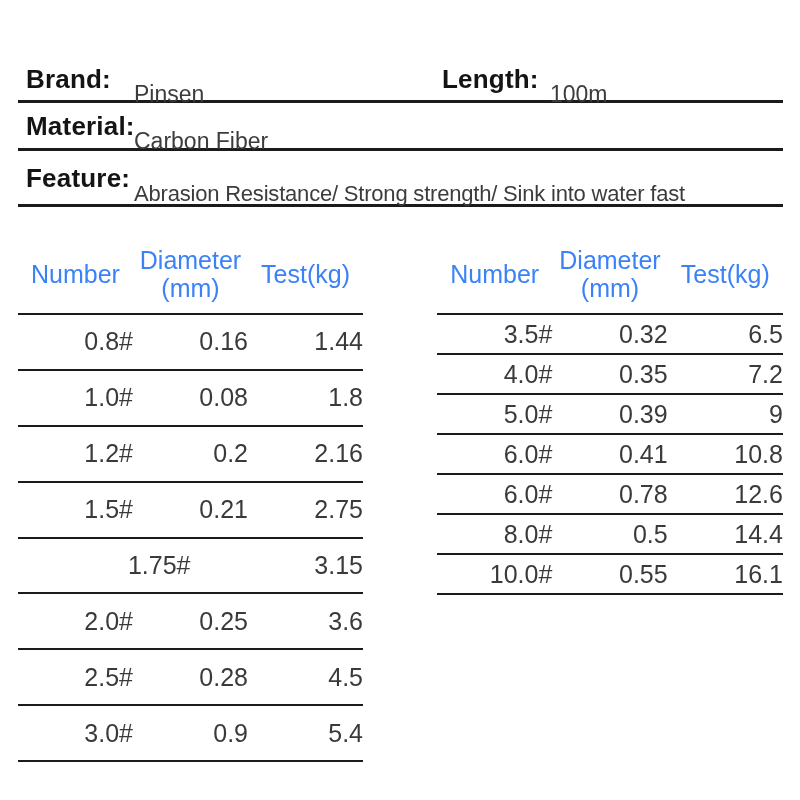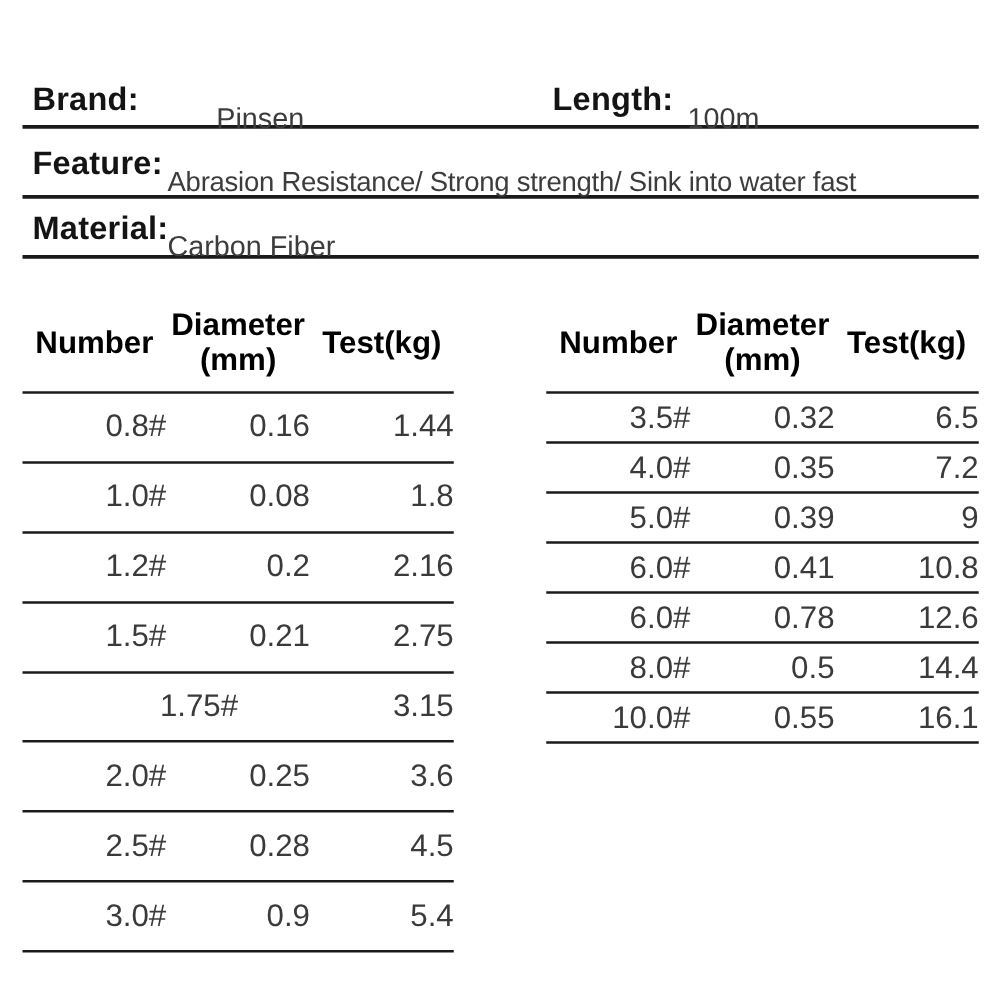--- a/index.html
+++ b/index.html
@@ -20,21 +20,21 @@
     display: flex;
     align-items: center;
     border-bottom: 3px solid #1b1b1b;
     padding-left: 8px;
     padding-top: 2px;
   }
   .row-brand    { height: 47px; }
   .row-material { height: 48px; }
   .row-feature  { height: 56px; }
   .pair { display: flex; align-items: center; }
-  .pair-brand  { flex: 0 0 416px; gap: 39px; }
+  .pair-brand  { flex: 0 0 416px; }
   .spec-label {
     display: inline-block;
     width: 108px;
     font-size: 26px;
     font-weight: bold;
     color: #141414;
     letter-spacing: 0.2px;
     white-space: nowrap;
   }
   .spec-value {
@@ -58,22 +58,22 @@
   .thead {
     display: flex;
     align-items: center;
     height: 80px;
     border-bottom: 2px solid #1b1b1b;
   }
   .th {
     flex: 1 1 0;
     text-align: center;
     font-size: 25px;
-    font-weight: bold;
-    color: #000000;
+    font-weight: normal;
+    color: #3b82f6;
     line-height: 28px;
     white-space: pre-line;
   }
   .trow {
     display: flex;
     align-items: center;
     height: 55.9px;
     border-bottom: 2px solid #1b1b1b;
   }
   .spec-table.right .trow { height: 40px; }
@@ -95,28 +95,28 @@
       <div class="pair pair-brand">
         <span class="spec-label">Brand:</span>
         <span class="spec-value">Pinsen</span>
       </div>
       <div class="pair pair-length">
         <span class="spec-label">Length:</span>
         <span class="spec-value">100m</span>
       </div>
     </div>
 
+    <div class="spec-row row-material">
+      <span class="spec-label">Material:</span>
+      <span class="spec-value">Carbon Fiber</span>
+    </div>
+
     <div class="spec-row row-feature">
       <span class="spec-label">Feature:</span>
       <span class="spec-value feature-value">Abrasion Resistance/ Strong strength/ Sink into water fast</span>
-    </div>
-
-    <div class="spec-row row-material">
-      <span class="spec-label">Material:</span>
-      <span class="spec-value">Carbon Fiber</span>
     </div>
 
   </div>
 
   <div class="tables">
 
     <div class="spec-table left">
       <div class="thead">
         <div class="th">Number</div>
         <div class="th">Diameter

